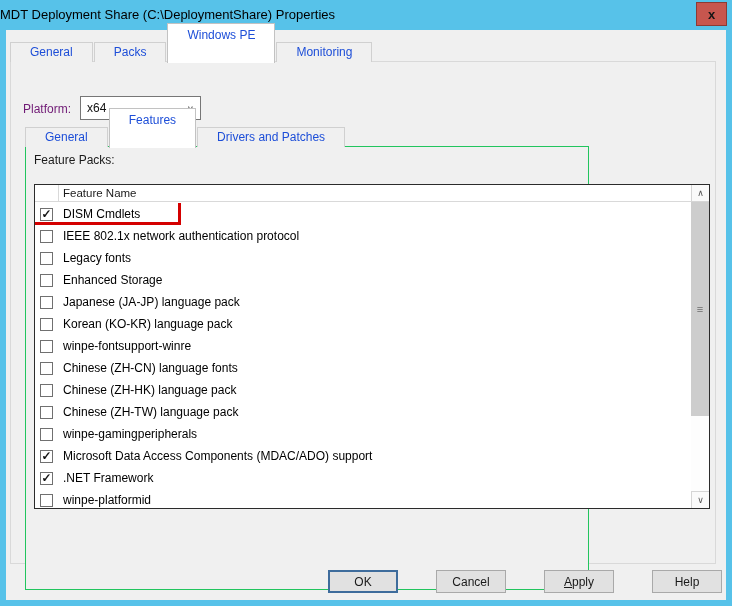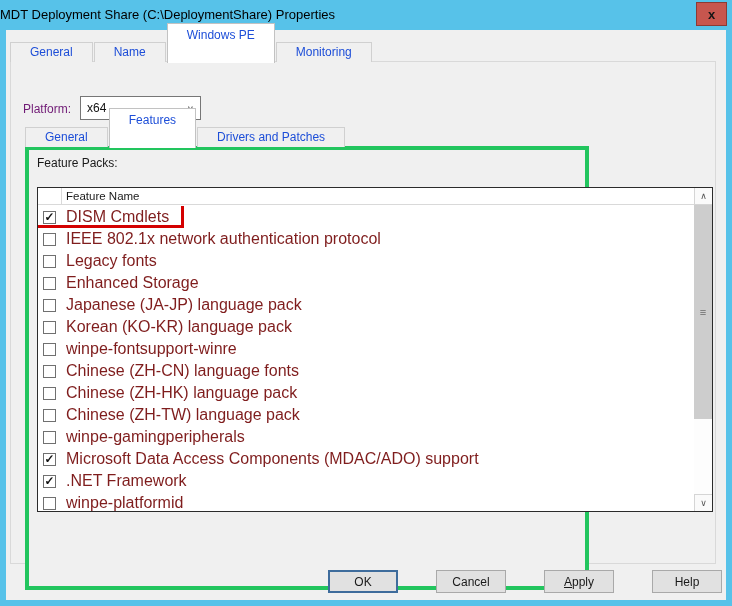--- a/index.html
+++ b/index.html
@@ -16,21 +16,21 @@
   .tabstrip { position:absolute; display:flex; align-items:flex-end; z-index:3; }
   .tabstrip.top { left:4px; top:8px; height:24px; }
   .tabstrip.sub { left:14px; top:61px; height:24px; }
   .tab { height:20px; line-height:19px; padding:0 19px; font-size:12px; color:#1d4ed8;
     background:#f0f0f0; border:1px solid #d0d0d0; border-bottom:none; margin-right:1px; cursor:pointer; }
   .tab.active { height:40px; line-height:23px; background:#ffffff; margin-bottom:-1px; border-color:#c2c2c2; }
 
   .outer-panel { position:absolute; left:4px; top:31px; width:706px; height:503px;
     border:1px solid #d9d9d9; background:#f0f0f0; }
   .inner-panel { position:absolute; left:14px; top:84px; width:564px; height:444px;
-    border:4px solid #22c55e; background:#f0f0f0; }
+    border:1px solid #22c55e; background:#f0f0f0; }
 
   
   .platform-label { position:absolute; left:12px; top:36px; font-size:12px; line-height:23px; color:#701a75; }
   .combobox { position:absolute; left:69px; top:34px; width:121px; height:24px; background:#fff;
     border:1px solid #767676; display:flex; align-items:center; font-size:12px; color:#111;
     padding:4px 6px; cursor:pointer; }
   .combobox .value { flex:1; }
   .combobox .chev { font-size:10px; color:#444; transform:scaleY(.8); }
 
   .group-label { position:absolute; left:8px; top:6px; font-size:12px; color:#1a1a1a; }
@@ -38,21 +38,21 @@
   
   .listview { position:absolute; left:8px; top:37px; width:676px; height:325px; background:#fff;
     border:1px solid #2b2b2b; }
   .lv-header { display:flex; height:17px; border-bottom:1px solid #d9d9d9; background:#fff; }
   .h-col0 { width:24px; border-right:1px solid #d9d9d9; }
   .h-col1 { flex:1; font-size:11.5px; color:#1a1a1a; padding-left:4px; line-height:16px; }
   .lv-body { position:absolute; top:18px; left:0; right:18px; bottom:0; overflow:hidden; }
   .lv-row { position:relative; display:flex; align-items:center; height:22px; padding-left:5px; cursor:pointer; }
   .cb { width:13px; height:13px; background:#fff; border:1px solid #707070; margin-right:10px;
     font-size:12px; font-weight:bold; line-height:11px; text-align:center; color:#111; flex:0 0 13px; }
-  .lv-label { font-size:16px; color:#7f1d1d; white-space:nowrap; }
+  .lv-label { font-size:12px; color:#000000; white-space:nowrap; }
   .row-highlight { position:absolute; left:-6px; top:-7px; width:152px; height:29px;
     border:3px solid #d40000; pointer-events:none; z-index:4; }
 
   
   .vscroll { position:absolute; top:0; right:0; bottom:0; width:18px; display:flex; flex-direction:column; z-index:2; }
   .sb-btn { height:17px; background:#fafafa; border:1px solid #d5d5d5; display:flex; align-items:center;
     justify-content:center; font-size:9px; color:#555; cursor:pointer; }
   .sb-btn.up { border-top:none; border-right:none; }
   .sb-btn.down { border-bottom:none; border-right:none; }
   .sb-thumb { height:214px; background:#cdcdcd; position:relative; cursor:pointer; }
@@ -74,21 +74,21 @@
     <span class="title">MDT Deployment Share (C:\DeploymentShare) Properties</span>
     <div class="close-btn">
       <span>x</span>
     </div>
   </div>
 
   <div class="content">
 
     <div class="tabstrip top">
       <div class="tab">General</div>
-      <div class="tab">Name</div>
+      <div class="tab">Packs</div>
       <div class="tab active">Windows PE</div>
       <div class="tab">Monitoring</div>
     </div>
 
     <div class="outer-panel">
       <span class="platform-label">Platform:</span>
       <div class="combobox">
         <span class="value">x64</span>
         <span class="chev">∨</span>
       </div>

